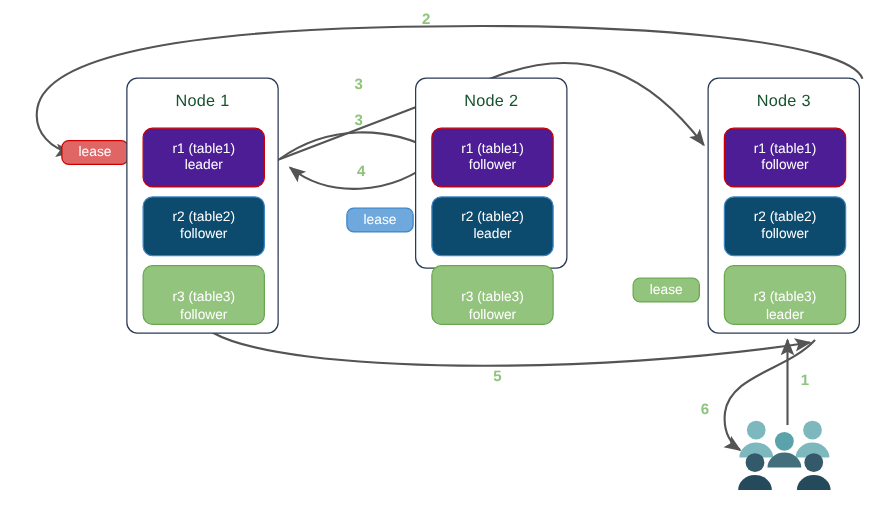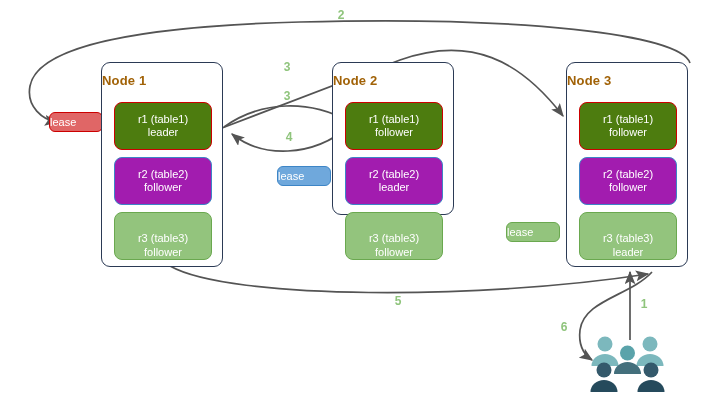--- a/index.html
+++ b/index.html
@@ -26,55 +26,55 @@
     pointer-events: none;
   }
   .node {
     position: absolute;
     box-sizing: border-box;
     border: 1.6px solid #2b3a55;
     border-radius: 9px;
     background: #ffffff;
   }
   .node-title {
-    text-align: left;
+    text-align: center;
     font-size: 13px;
-    font-weight: bold;
-    color: #a16207;
+    font-weight: normal;
+    color: #14532d;
     margin-top: 10px;
     letter-spacing: .2px;
   }
   .replica {
     position: absolute;
     box-sizing: border-box;
     left: 12px;
     width: 98px;
     height: 48px;
     border-radius: 8px;
     display: flex;
     flex-direction: column;
     align-items: center;
     justify-content: center;
     color: #ffffff;
     font-size: 11px;
     line-height: 13.5px;
     text-align: center;
   }
   .replica .rl { display: block; }
-  .rep-red   { background: #4d7c0f; border: 1.6px solid #cc0000; }
-  .rep-blue  { background: #a21caf; border: 1.6px solid #3d85c6; }
+  .rep-red   { background: #4c1d95; border: 1.6px solid #cc0000; }
+  .rep-blue  { background: #0c4a6e; border: 1.6px solid #3d85c6; }
   .rep-green { background: #93c47d; border: 1.6px solid #6aa84f; justify-content: flex-end; }
 
   .lease {
     position: absolute;
     box-sizing: border-box;
     border-radius: 6px;
     display: flex;
     align-items: center;
-    justify-content: flex-start;
+    justify-content: center;
     color: #ffffff;
     font-size: 11px;
     height: 20px;
     width: 54px;
   }
   .lease-red   { background: #e06666; border: 1.6px solid #cc0000; }
   .lease-blue  { background: #6fa8dc; border: 1.6px solid #3d85c6; }
   .lease-green { background: #93c47d; border: 1.6px solid #6aa84f; }
 
   .edge-label {

